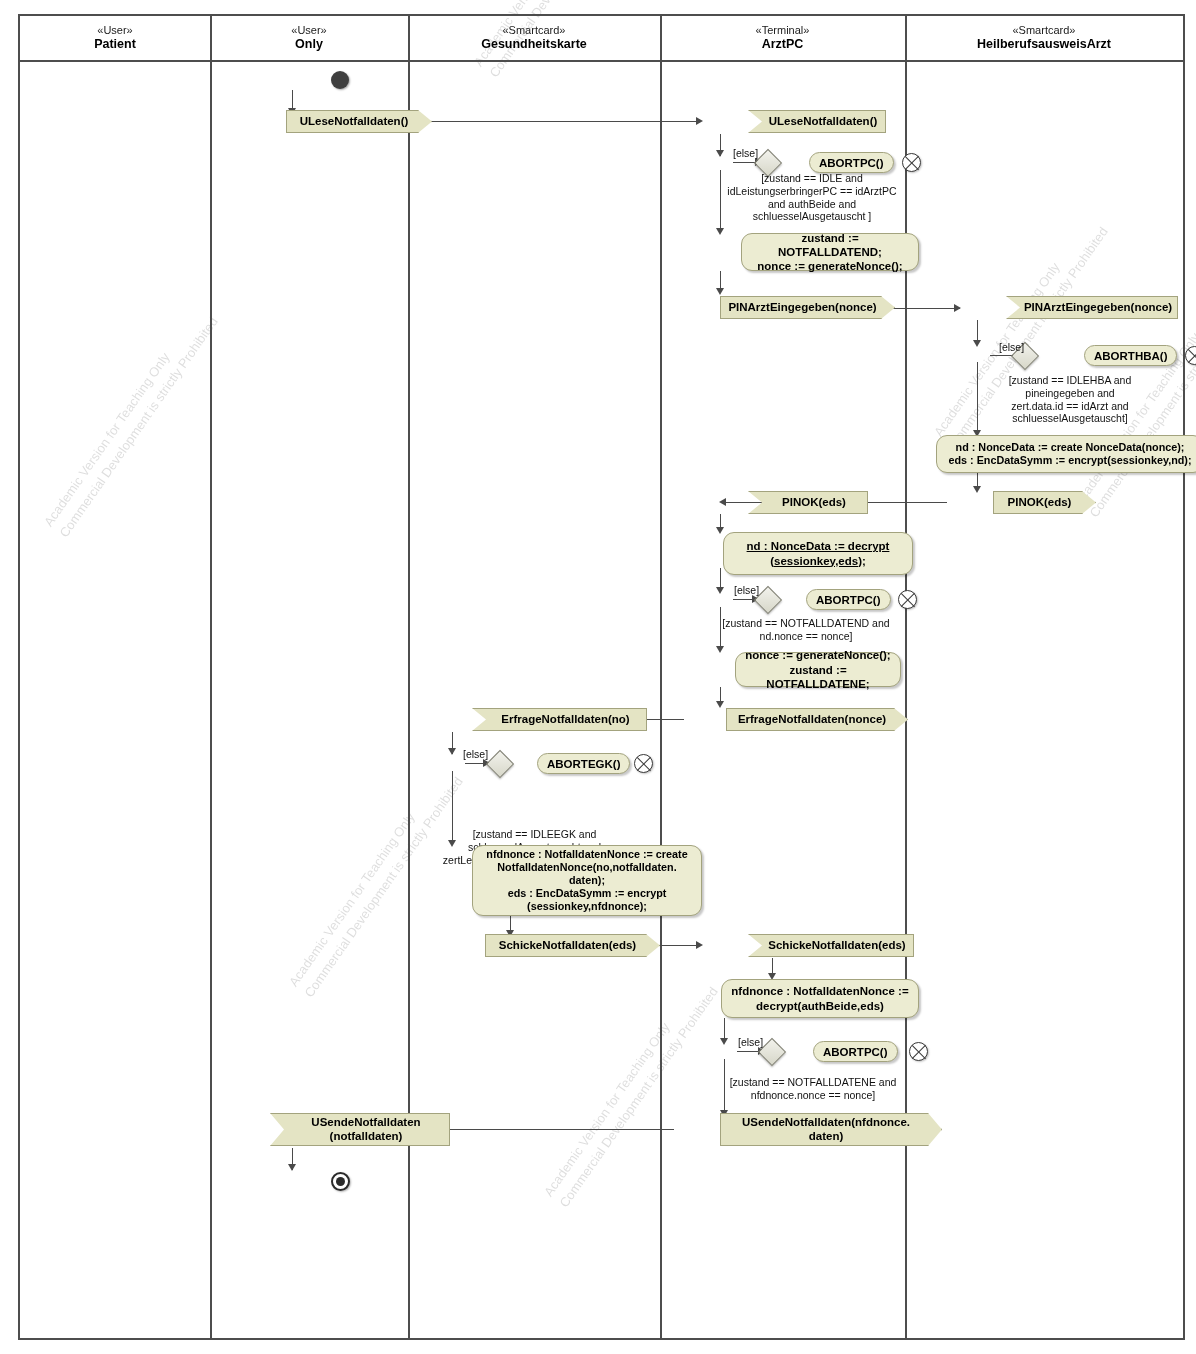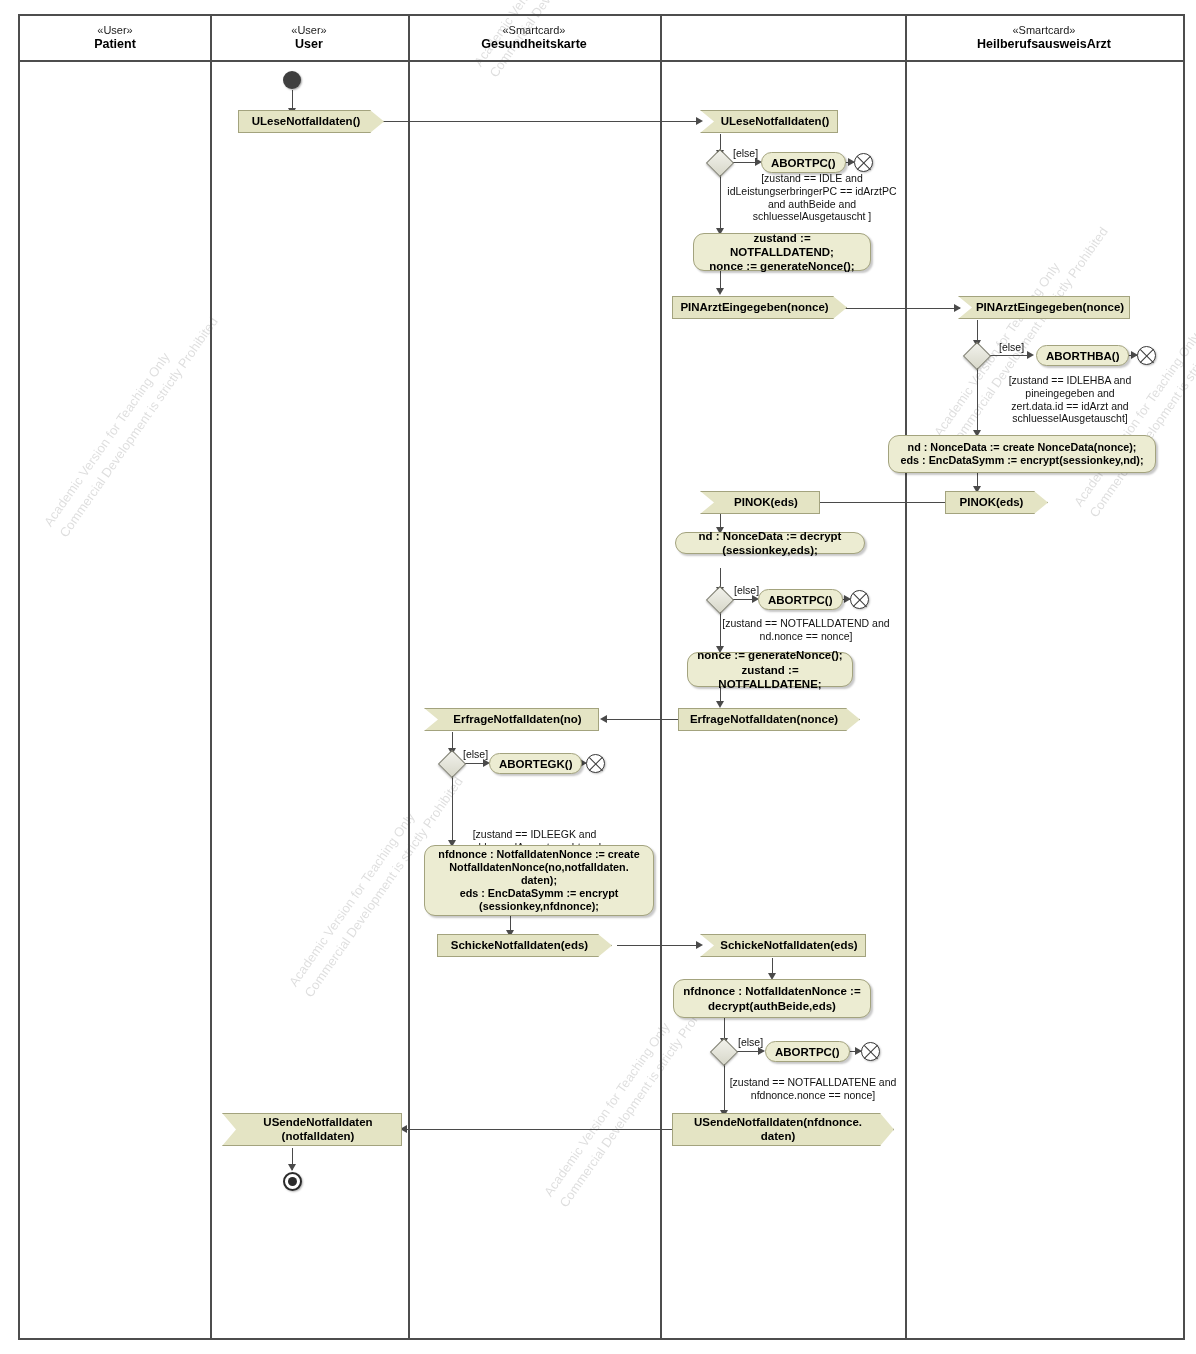--- a/index.html
+++ b/index.html
@@ -64,21 +64,21 @@
     font-size:13px;
     white-space:nowrap;
     transform-origin:0 0;
     transform:rotate(-55deg);
     pointer-events:none;
     line-height:1.45;
     font-family:"Liberation Sans",sans-serif;
   }
 
   
-  .node{ position:absolute; box-sizing:border-box; }
+  .node{ position:absolute; box-sizing:border-box;margin-left:48px; }
 
   
   .initial{
     width:18px;height:18px;border-radius:50%;
     background:#3f3f3f;
     box-shadow:1px 1px 2px rgba(0,0,0,.35);
   }
   
   .final{
     width:19px;height:19px;border-radius:50%;
@@ -245,26 +245,30 @@
     <div class="lane-divider" style="left:388px;"></div>
     <div class="lane-divider" style="left:640px;"></div>
     <div class="lane-divider" style="left:885px;"></div>
 
     <div class="lane-head" style="left:0;width:190px;">
       <div class="lane-stereo">«User»</div>
       <div class="lane-name">Patient</div>
     </div>
     <div class="lane-head" style="left:190px;width:198px;">
       <div class="lane-stereo">«User»</div>
-      <div class="lane-name">User</div>
+      <div class="lane-name">Only</div>
     </div>
     <div class="lane-head" style="left:388px;width:252px;">
       <div class="lane-stereo">«Smartcard»</div>
       <div class="lane-name">Gesundheitskarte</div>
     </div>
+    <div class="lane-head" style="left:640px;width:245px;">
+      <div class="lane-stereo">«Terminal»</div>
+      <div class="lane-name">ArztPC</div>
+    </div>
     <div class="lane-head" style="left:885px;width:278px;">
       <div class="lane-stereo">«Smartcard»</div>
       <div class="lane-name">HeilberufsausweisArzt</div>
     </div>
   </div>
 
   <div class="edge v" style="left:292px;top:90px;height:22px;"></div>
   <div class="arrow down" style="left:288px;top:108px;"></div>
 
   <div class="edge h" style="left:382px;top:121px;width:319px;"></div>
@@ -426,21 +430,21 @@
   </div>
 
   <div class="node signal-send" style="left:945px;top:491px;width:103px;height:23px;">
     <span>PINOK(eds)</span>
   </div>
 
   <div class="node signal-recv" style="left:700px;top:491px;width:120px;height:23px;">
     <span>PINOK(eds)</span>
   </div>
 
-  <div class="node action" style="left:675px;top:532px;width:190px;height:22px;">
+  <div class="node action" style="left:675px;top:532px;width:190px;height:43px;text-decoration:underline;">
     <span style="white-space:pre-line;">nd : NonceData := decrypt
 (sessionkey,eds);</span>
   </div>
 
   <div class="node decision" style="left:707px;top:592px;">
     <div class="dm"></div>
   </div>
   <div class="elselabel" style="left:734px;top:584px;">[else]</div>
 
   <div class="node abort" style="left:758px;top:589px;">

